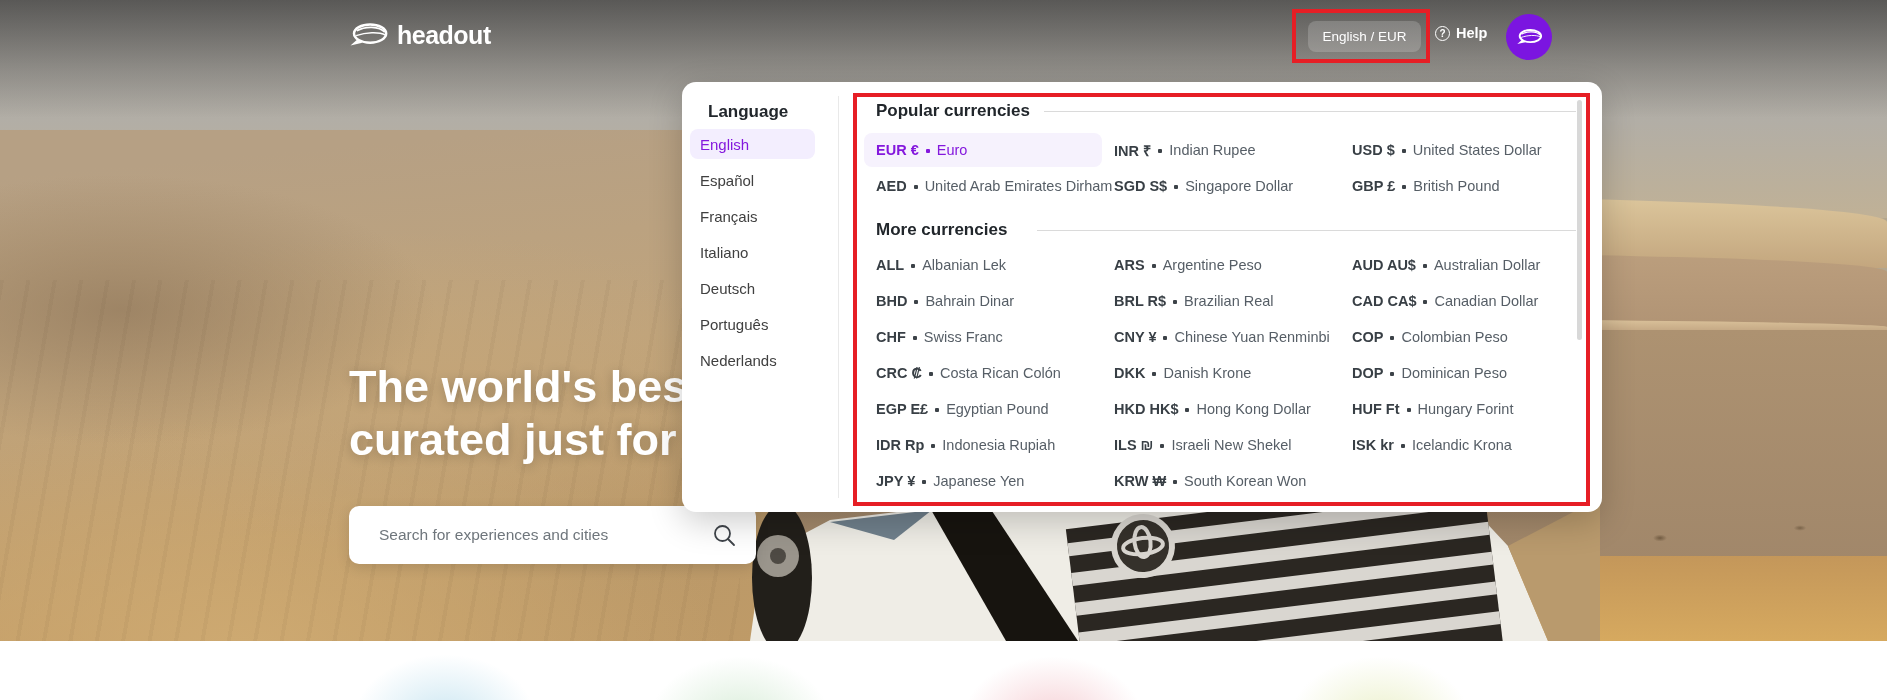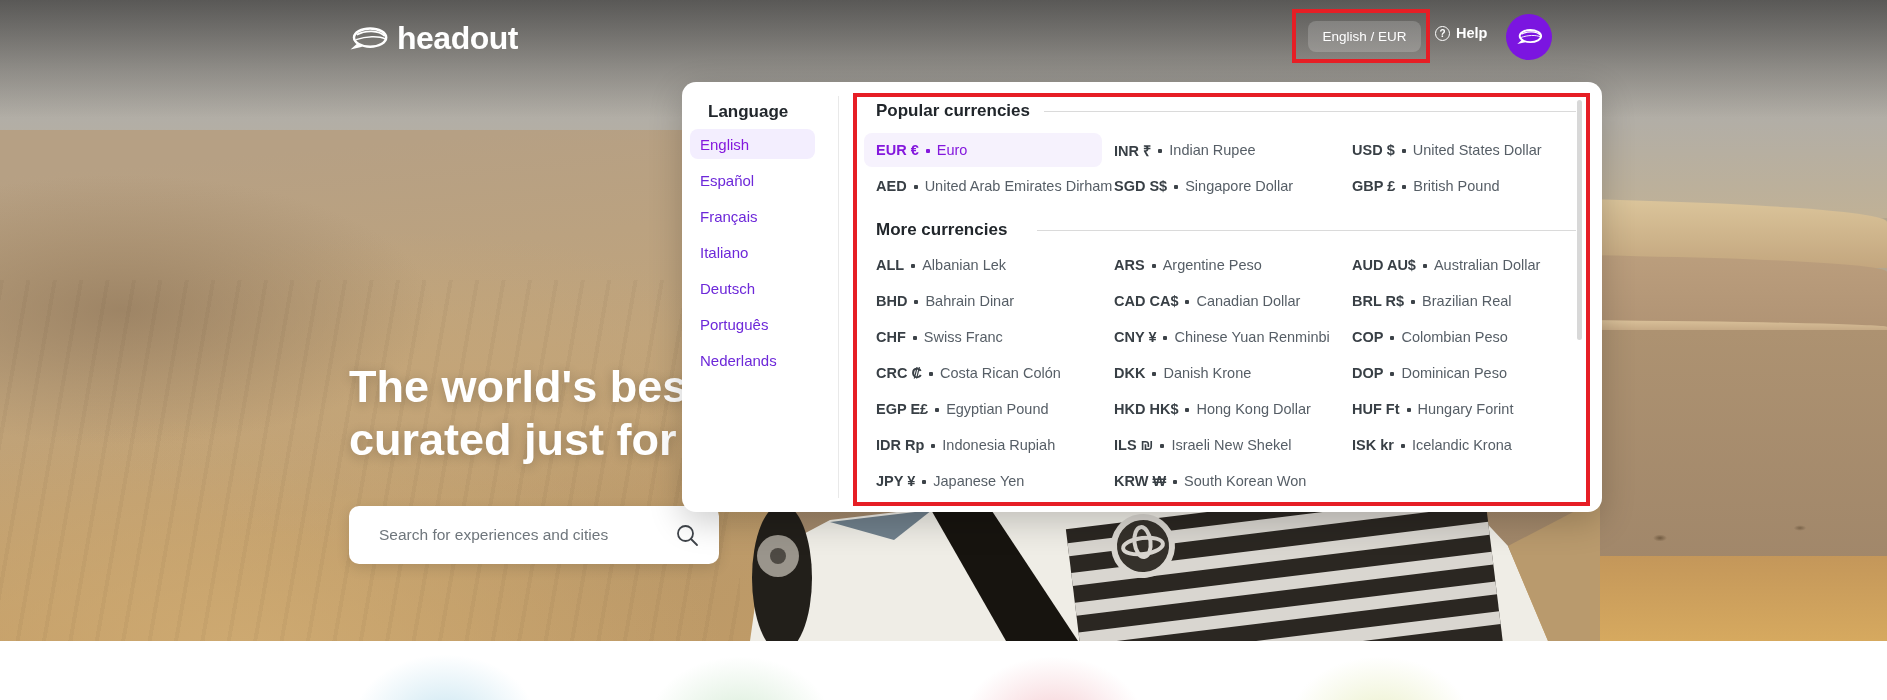--- a/index.html
+++ b/index.html
@@ -34,49 +34,49 @@
                linear-gradient(175deg, #b6a084 8%, #c0a47c 45%, #c29c66 90%); }
   .ripples { position:absolute; left:0; top:280px; width:740px; height:361px; opacity:.35;
              background:repeating-linear-gradient(100deg, rgba(60,40,20,.12) 0 4px, transparent 4px 26px); }
   .header-shade { position:absolute; left:0; top:0; width:100%; height:118px;
              background:linear-gradient(rgba(22,22,22,.52), rgba(22,22,22,.2) 58%, rgba(22,22,22,0)); }
   .suv { position:absolute; left:680px; top:498px; width:920px; height:143px; }
 
   
   .header { position:absolute; left:0; top:0; width:100%; height:66px; z-index:6; }
   .logo { position:absolute; left:347px; top:20px; display:flex; align-items:center; gap:8px; color:#fff; }
-  .logo-text { font-size:32px; font-weight:600; letter-spacing:-.5px; }
+  .logo-text { font-size:25px; font-weight:600; letter-spacing:-.5px; }
   .locale-btn { position:absolute; left:1308px; top:21px; width:113px; height:31px;
                 background:rgba(255,255,255,.18); border:none; border-radius:8px;
                 color:#fff; font-weight:400; font-size:13.5px; font-family:inherit; cursor:pointer; }
   .help { position:absolute; left:1435px; top:25px; display:flex; align-items:center; gap:6px; color:#fff; cursor:pointer; }
   .help-circle { width:15px; height:15px; border:1.5px solid #fff; border-radius:50%;
                  font-size:10px; font-weight:700; display:flex; align-items:center; justify-content:center; }
   .help-label { font-size:14.5px; font-weight:700; }
   .avatar { position:absolute; left:1506px; top:14px; width:46px; height:46px; border-radius:50%;
             background:var(--avatar,#7b15e0); display:flex; align-items:center; justify-content:center; cursor:pointer; }
 
   
   .hero-title { position:absolute; left:349px; top:360px; z-index:2; color:#fff;
                 font-size:45px; line-height:53px; font-weight:700; text-shadow:0 2px 12px rgba(0,0,0,.22); }
-  .search-bar { position:absolute; left:349px; top:506px; width:370px; height:58px; z-index:2;
+  .search-bar { position:absolute; left:349px; top:506px; width:407px; height:58px; z-index:2;
                 background:#fff; border-radius:10px; box-shadow:0 4px 14px rgba(0,0,0,.12); }
   .search-input { position:absolute; left:0; top:0; width:100%; height:100%; border:none; outline:none;
                   background:transparent; border-radius:10px; padding:0 56px 0 30px;
                   font-size:15.5px; font-family:inherit; color:#33383d; }
   .search-input::placeholder { color:#6f767c; opacity:1; }
   .search-icon { position:absolute; right:20px; top:17px; }
 
   
   .panel { position:absolute; left:682px; top:82px; width:920px; height:430px; z-index:5;
            background:#fff; border-radius:14px; box-shadow:0 10px 34px rgba(0,0,0,.2); }
   .lang-title { position:absolute; left:26px; top:20px; font-size:17px; font-weight:700; color:#21262b; }
   .lang-list { position:absolute; left:8px; top:47px; width:125px; }
   .lang-item { height:30px; margin-bottom:6px; display:flex; align-items:center; padding:0 10px;
-               font-size:15px; color:#6d28d9; border-radius:8px; cursor:pointer; }
+               font-size:15px; color:#404040; border-radius:8px; cursor:pointer; }
   .lang-item.selected { background:#f3eefe; color:var(--accent,#8418dd); }
   .v-divider { position:absolute; left:156px; top:14px; bottom:14px; width:1px; background:#e9e9e9; }
 
   .sec-head { position:absolute; left:194px; width:700px; display:flex; align-items:center; }
   .sec-head .t { font-size:17px; font-weight:700; color:#21262b; white-space:nowrap; }
   .sec-head .rule { flex:1; height:1px; background:#dadada; margin-left:14px; }
   .pop-head { top:19px; }
   .more-head { top:138px;gap:16px; }
   .cur-grid { position:absolute; left:182px; width:716px; display:grid;
               grid-template-columns:repeat(3, 238px); grid-auto-rows:36px; }
@@ -276,28 +276,28 @@
         <span class="cur-code">AUD AU$</span>
         <span class="dot"></span>
         <span class="cur-name">Australian Dollar</span>
       </div>
       <div class="cur-item">
         <span class="cur-code">BHD</span>
         <span class="dot"></span>
         <span class="cur-name">Bahrain Dinar</span>
       </div>
       <div class="cur-item">
+        <span class="cur-code">BRL R$</span>
+        <span class="dot"></span>
+        <span class="cur-name">Brazilian Real</span>
+      </div>
+      <div class="cur-item">
         <span class="cur-code">CAD CA$</span>
         <span class="dot"></span>
         <span class="cur-name">Canadian Dollar</span>
-      </div>
-      <div class="cur-item">
-        <span class="cur-code">BRL R$</span>
-        <span class="dot"></span>
-        <span class="cur-name">Brazilian Real</span>
       </div>
       <div class="cur-item">
         <span class="cur-code">CHF</span>
         <span class="dot"></span>
         <span class="cur-name">Swiss Franc</span>
       </div>
       <div class="cur-item">
         <span class="cur-code">CNY ¥</span>
         <span class="dot"></span>
         <span class="cur-name">Chinese Yuan Renminbi</span>

